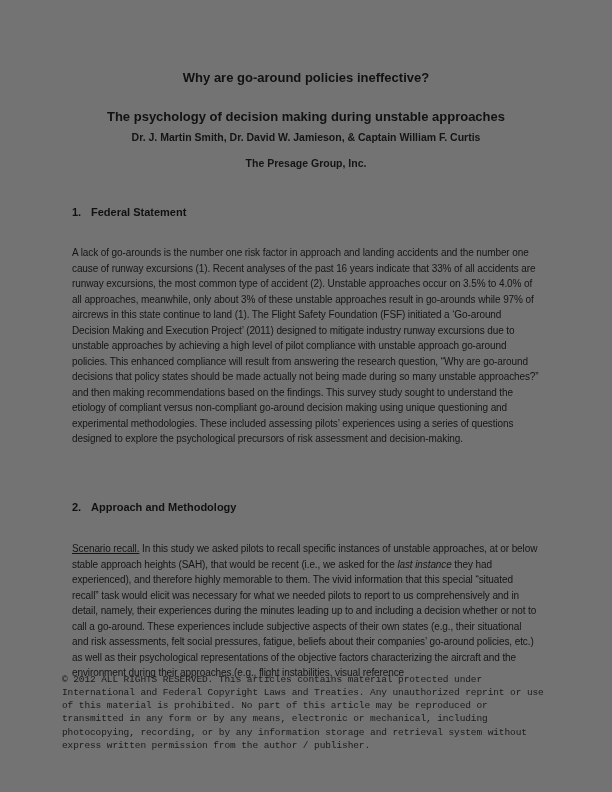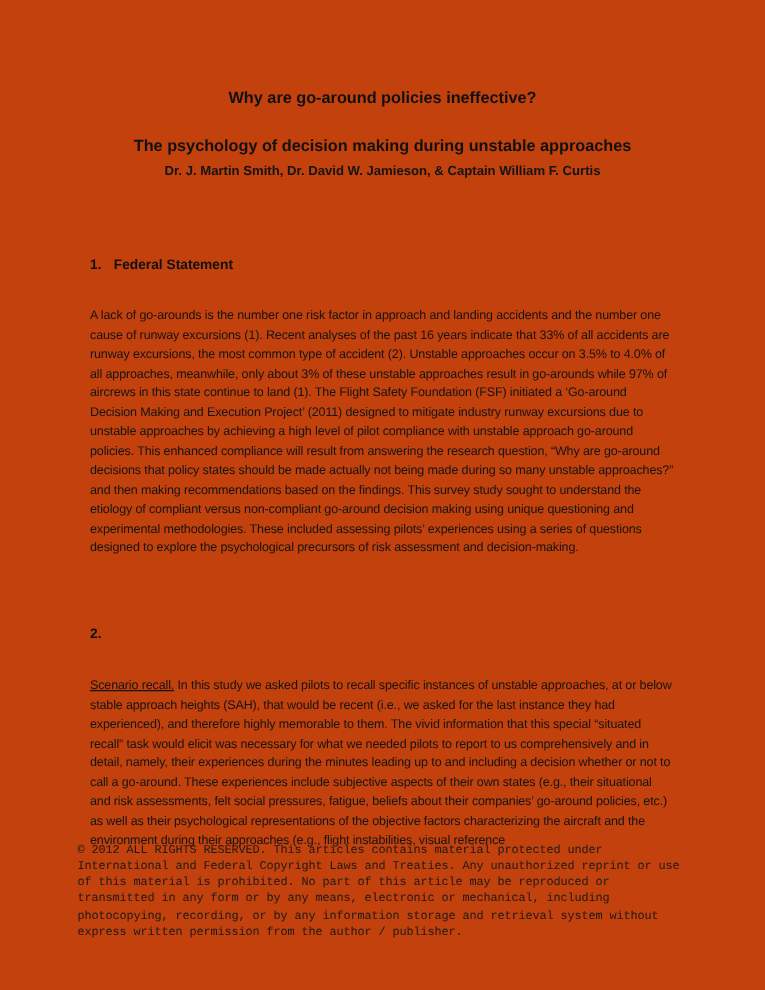--- a/index.html
+++ b/index.html
@@ -4,21 +4,21 @@
 <style>
   html, body {
     margin: 0;
     padding: 0;
     background: #ffffff;
   }
   .page {
     position: relative;
     width: 612px;
     height: 792px;
-    background: #c2410c;
+    background: #737373;
     overflow: hidden;
     font-family: "Liberation Sans", sans-serif;
     color: #141414;
   }
   .title-line {
     position: absolute;
     left: 72px;
     width: 468px;
     margin: 0;
     text-align: center;
@@ -65,21 +65,21 @@
     margin: 0;
     font-size: 10px;
     line-height: 15.5px;
     letter-spacing: -0.1px;
     text-align: left;
     color: #141414;
   }
   .para-1 { top: 245px; }
   .para-2 { top: 541px; }
   .seg-underline { text-decoration: underline; }
-  .seg-italic { }
+  .seg-italic { font-style: italic; }
   .copyright {
     position: absolute;
     left: 62px;
     bottom: 40px;
     width: 488px;
     margin: 0;
     font-family: Liberation Mono, monospace;
     font-size: 9.5px;
     line-height: 13.2px;
     letter-spacing: -0.1px;
@@ -90,29 +90,31 @@
 <body>
 
 <div class="page">
 
   <h1 class="title-line title-1">Why are go-around policies ineffective?</h1>
 
   <h1 class="title-line title-2">The psychology of decision making during unstable approaches</h1>
 
   <p class="byline authors">Dr. J. Martin Smith, Dr. David W. Jamieson, &amp; Captain William F. Curtis</p>
 
+  <p class="byline affiliation">The Presage Group, Inc.</p>
 
   <div class="section-heading heading-1">
     <span class="sec-num">1.</span>
     <span class="sec-title">Federal Statement</span>
   </div>
 
   <p class="body-para para-1"><span>A lack of go-arounds is the number one risk factor in approach and landing accidents and the number one cause of runway excursions (1). Recent analyses of the past 16 years indicate that 33% of all accidents are runway excursions, the most common type of accident (2).  Unstable approaches occur on 3.5% to 4.0% of all approaches, meanwhile, only about 3% of these unstable approaches result in go-arounds while 97% of aircrews in this state continue to land (1). The Flight Safety Foundation (FSF) initiated a ‘Go-around Decision Making and Execution Project’ (2011) designed to mitigate industry runway excursions due to unstable approaches by achieving a high level of pilot compliance with unstable approach go-around policies. This enhanced compliance will result from answering the research question, “Why are go-around decisions that policy states should be made actually not being made during so many unstable approaches?” and then making recommendations based on the findings. This survey study sought to understand the etiology of compliant versus non-compliant go-around decision making using unique questioning and experimental methodologies. These included assessing pilots’ experiences using a series of questions designed to explore the psychological precursors of risk assessment and decision-making.</span></p>
 
   <div class="section-heading heading-2">
     <span class="sec-num">2.</span>
+    <span class="sec-title">Approach and Methodology</span>
   </div>
 
   <p class="body-para para-2"><span class="seg-underline">Scenario recall.</span><span>  In this study we asked pilots to recall specific instances of unstable approaches, at or below stable approach heights (SAH), that would be recent (i.e., we asked for the </span><span class="seg-italic">last instance</span><span> they had experienced), and therefore highly memorable to them. The vivid information that this special “situated recall” task would elicit was necessary for what we needed pilots to report to us comprehensively and in detail, namely, their experiences during the minutes leading up to and including a decision whether or not to call a go-around.  These experiences include subjective aspects of their own states (e.g., their situational and risk assessments, felt social pressures, fatigue, beliefs about their companies’ go-around policies, etc.) as well as their psychological representations of the objective factors characterizing the aircraft and the environment during their approaches (e.g., flight instabilities, visual reference</span></p>
 
   <p class="copyright">© 2012  ALL RIGHTS RESERVED. This articles contains material protected under International and Federal Copyright Laws and Treaties. Any unauthorized reprint or use of this material is prohibited. No part of this article may be reproduced or transmitted in any form or by any means, electronic or mechanical, including photocopying, recording, or by any information storage and retrieval system without express written permission from the author / publisher.</p>
 
 </div>
 
 </body></html>

